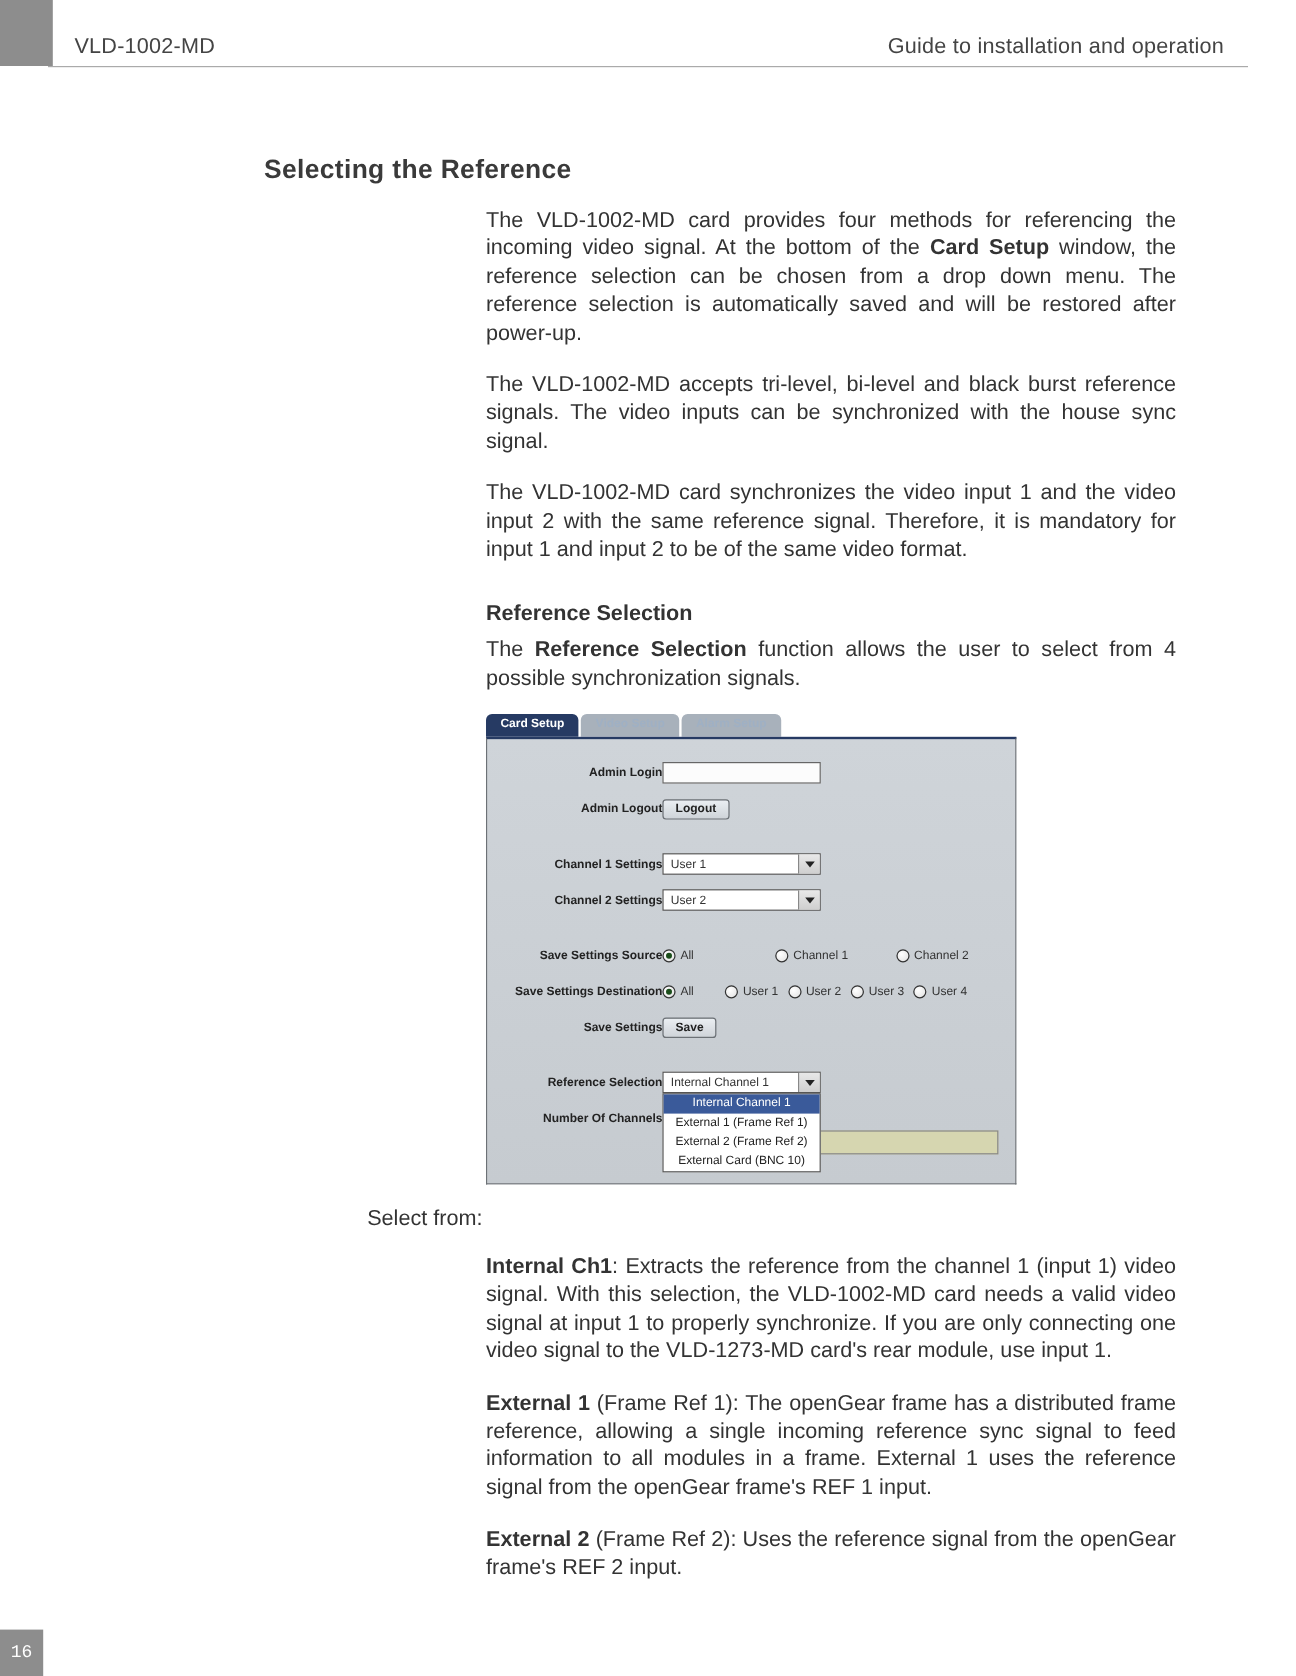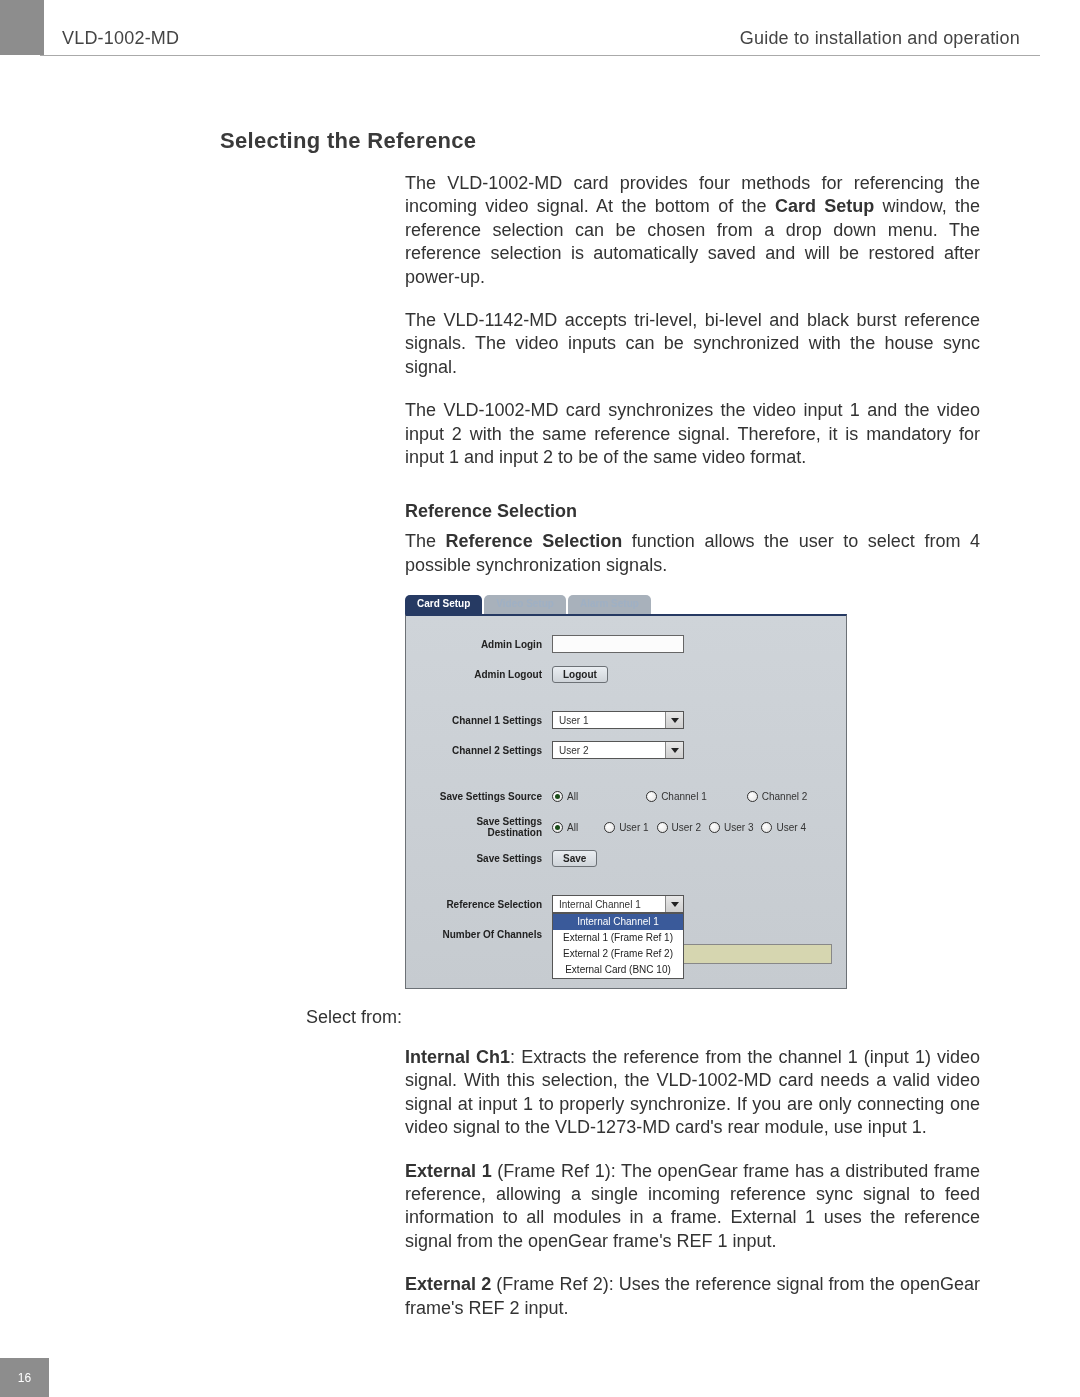--- a/index.html
+++ b/index.html
@@ -28,25 +28,26 @@
     letter-spacing: 0.2px;
   }
   .header-rule {
     position: absolute;
     left: 40px; right: 40px; top: 55px;
     border-top: 1px solid #aaa;
   }
   .footer-tab {
     position: absolute;
     left: 0; bottom: 0;
-    width: 49px; height: 39px;
+    width: 36px; height: 39px;
     background: #8d8d8d;
     color: #fff;
     display: flex; align-items: center; justify-content: center;
-    font-size: 12px;
+    font-size: 15px;
+    font-family: Liberation Mono, monospace;
   }
 
   
   .content {
     position: absolute;
     left: 220px; top: 128px;
     width: 760px;
     color: #333;
   }
   h2.section-title {
@@ -119,21 +120,20 @@
     align-items: center;
     margin-bottom: 10px;
     min-height: 20px;
   }
   .row .lbl {
     width: 132px;
     text-align: right;
     font-size: 10px;
     font-weight: 700;
     color: #222;
-    padding-right: 10px;
   }
   .row .ctrl {
     flex: 1;
     display: flex;
     align-items: center;
     gap: 14px;
     font-size: 10px;
   }
   .text-input {
     width: 132px; height: 18px;
@@ -231,21 +231,21 @@
 </div>
 
 <div class="content">
 
   <h2 class="section-title">Selecting the Reference</h2>
 
   <p class="body-p">
     <span>The VLD-1002-MD card provides four methods for referencing the incoming video signal. At the bottom of the </span><b>Card Setup</b><span> window, the reference selection can be chosen from a drop down menu. The reference selection is automatically saved and will be restored after power-up.</span>
   </p>
 
-  <p class="body-p">The VLD-1142-MD accepts tri-level, bi-level and black burst reference signals. The video inputs can be synchronized with the house sync signal.</p>
+  <p class="body-p">The VLD-1002-MD accepts tri-level, bi-level and black burst reference signals. The video inputs can be synchronized with the house sync signal.</p>
   <p class="body-p">The VLD-1002-MD card synchronizes the video input 1 and the video input 2 with the same reference signal. Therefore, it is mandatory for input 1 and input 2 to be of the same video format.</p>
 
   <div class="subhead">Reference Selection</div>
 
   <p class="body-p" style="margin-bottom:8px;">
     <span>The </span><b>Reference Selection</b><span> function allows the user to select from 4 possible synchronization signals.</span>
   </p>
 
   <div class="panel-wrap">
     <div class="tabs">

